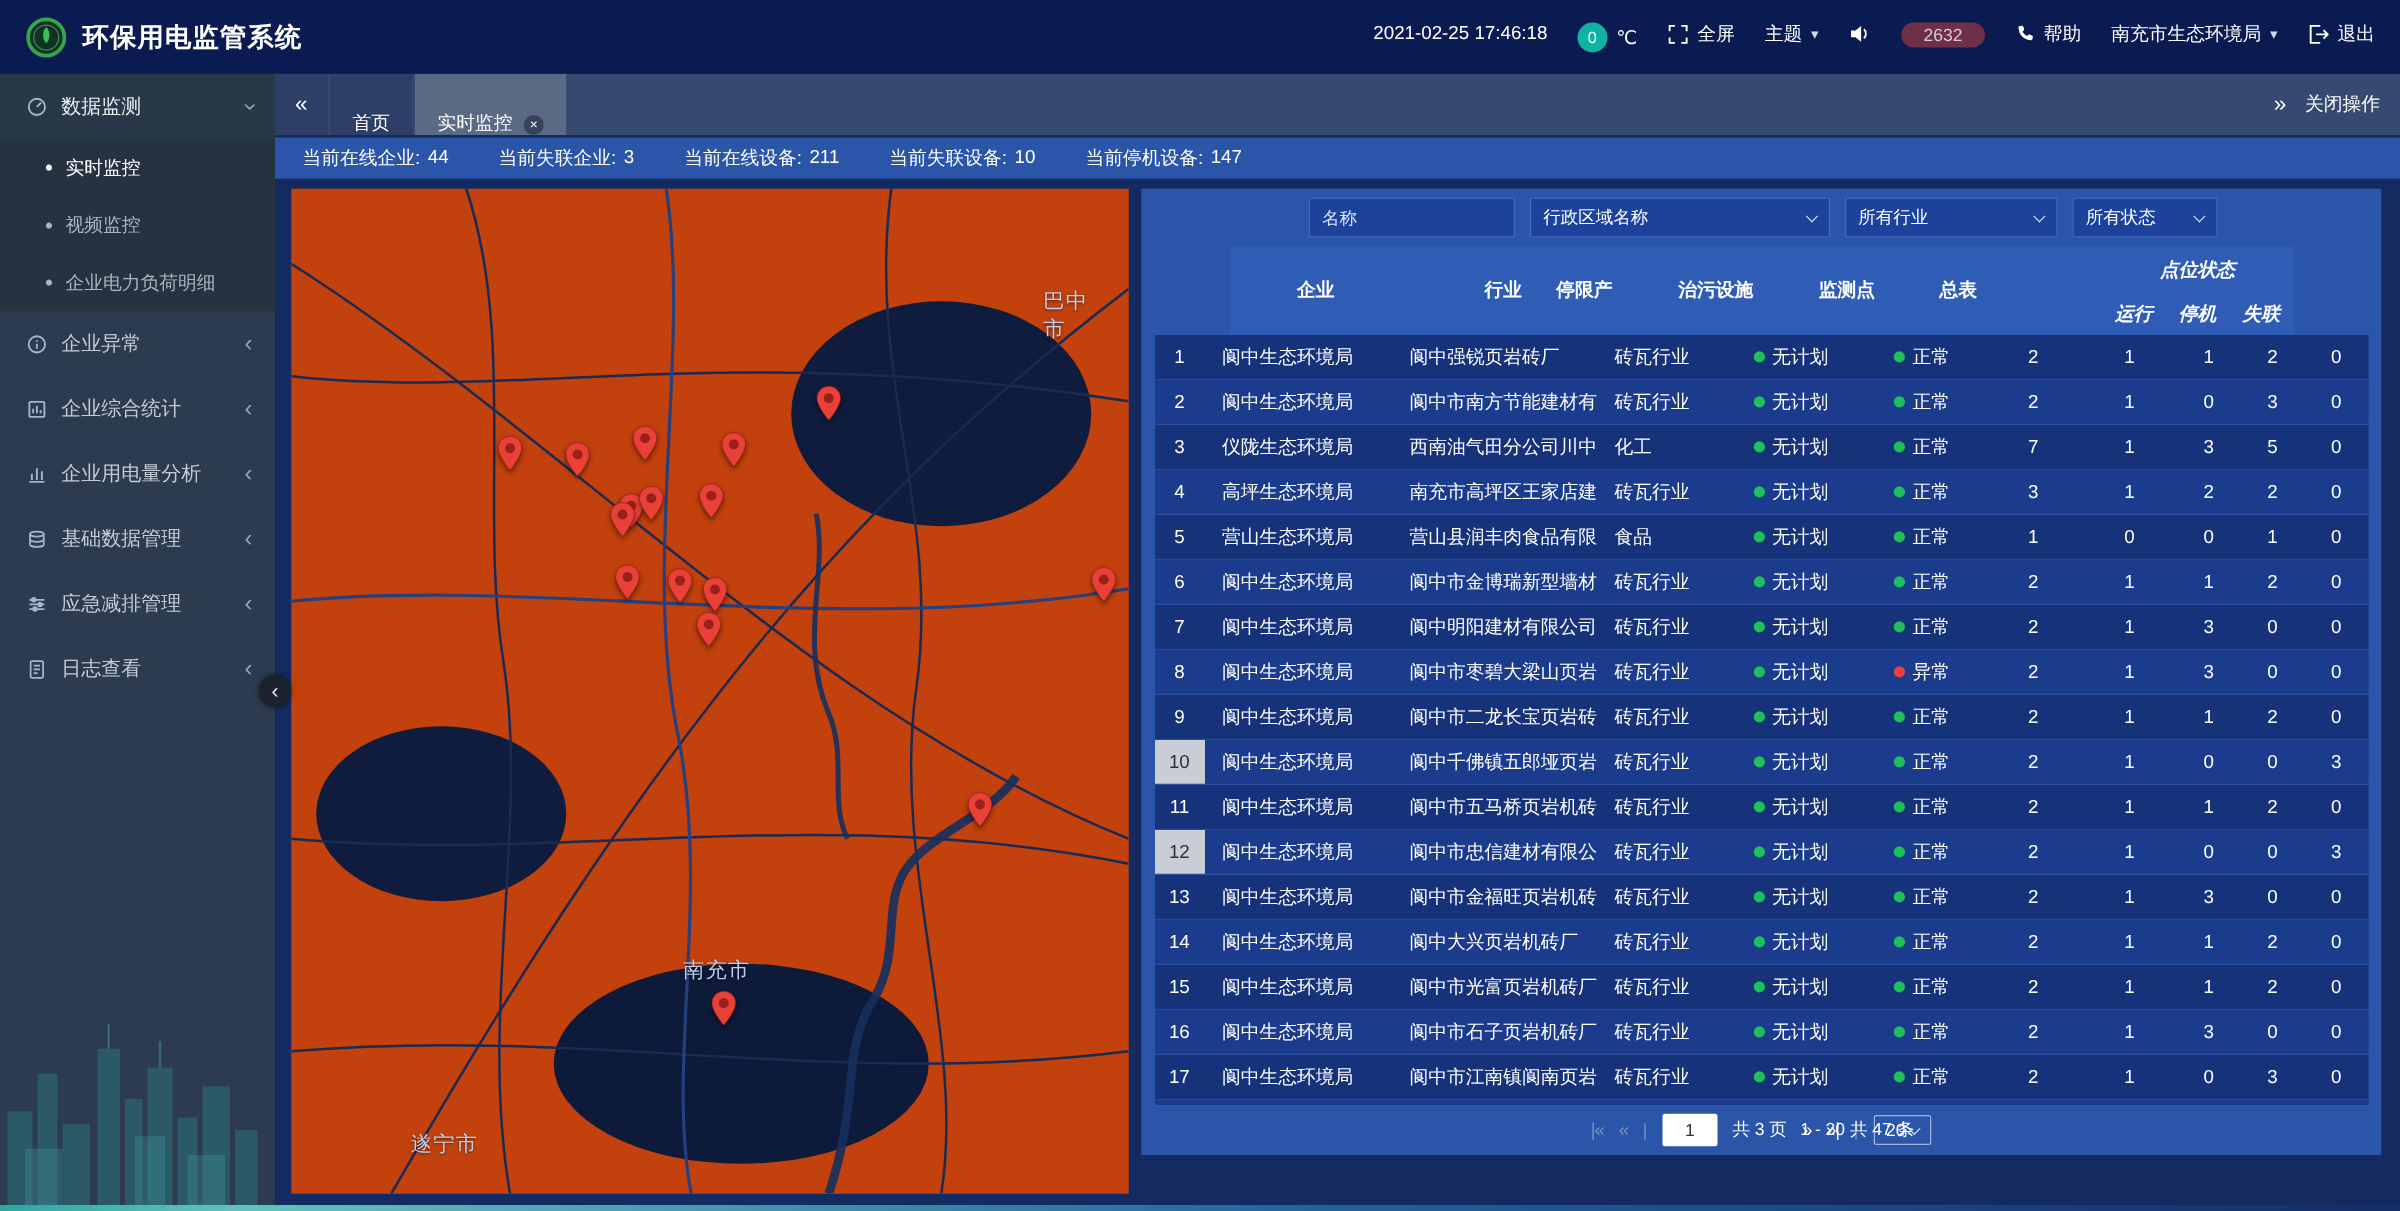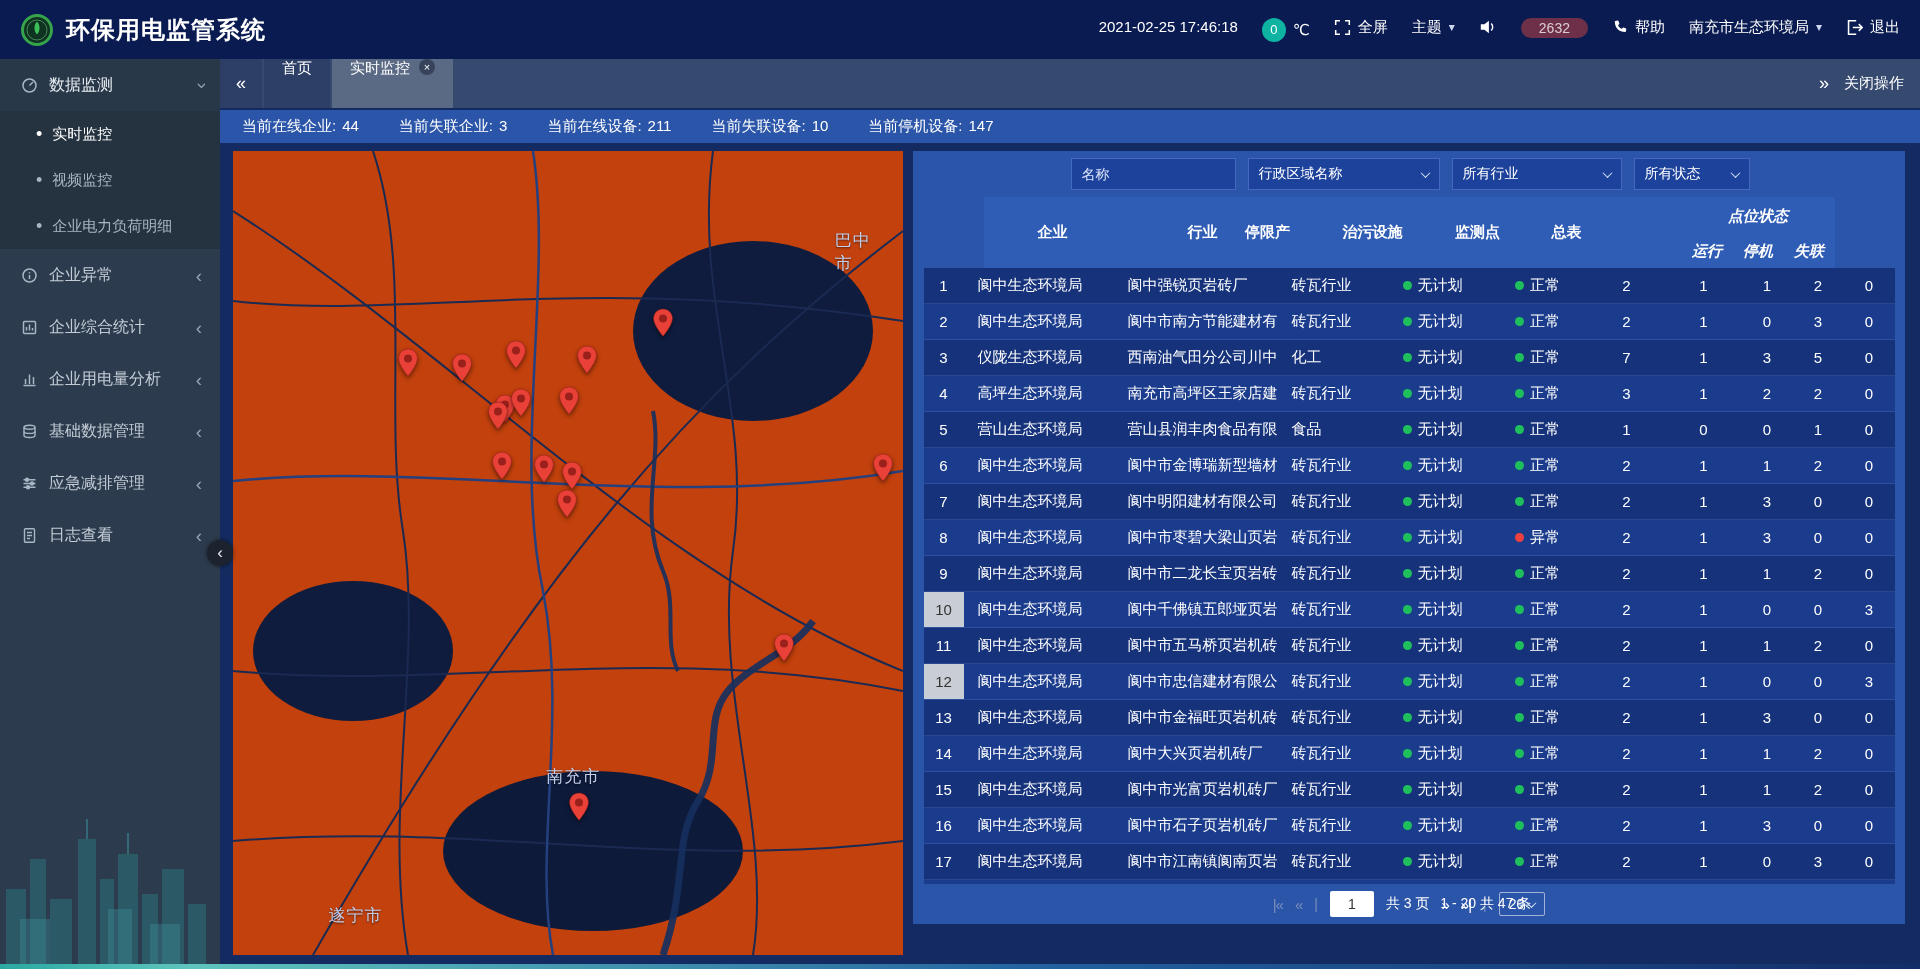--- a/index.html
+++ b/index.html
@@ -3,21 +3,21 @@
 <meta charset="utf-8">
 <style>
   * { margin:0; padding:0; box-sizing:border-box; }
   html,body { width:1920px; height:969px; overflow:hidden; background:#0f2257; }
   body { font-family:"Liberation Sans","DejaVu Sans",sans-serif; }
   .app { position:relative; width:1920px; height:969px; background:#132b60; overflow:hidden; }
 
   
   .topbar { position:absolute; top:0; left:0; right:0; height:59px; background:#0a1b52; display:flex; align-items:center; padding:0 20px; color:#fff; z-index:30; }
   .brand { display:flex; align-items:center; gap:12px; }
-  .brand-title { font-size:24px; font-weight:bold; letter-spacing:1px; }
+  .brand-title { font-size:21px; font-weight:bold; letter-spacing:1px; }
   .top-right { margin-left:auto; display:flex; align-items:flex-start; gap:24px; font-size:15px; }
   .top-item { display:flex; align-items:center; gap:7px; cursor:default; white-space:nowrap; }
   .temp-badge { width:24px; height:24px; border-radius:50%; background:#0fb3a2; display:flex; align-items:center; justify-content:center; font-size:13px; color:#fff; }
   .alarm-pill { background:rgba(231,76,60,.45); color:rgba(255,255,255,.75); border-radius:11px; padding:2px 18px; font-size:14px; }
   .caret { font-size:12px; color:#cfd9f2; }
 
   
   .sidebar { position:absolute; top:59px; left:0; bottom:0; width:220px; background:#2c3b4d; z-index:20; color:#c3ccd6; overflow:hidden; }
   .menu-item { height:52px; display:flex; align-items:center; padding:0 18px 0 20px; font-size:16px; gap:11px; cursor:pointer; }
   .menu-item.open { background:#293848; color:#e8edf2; }
@@ -27,21 +27,21 @@
   .submenu { background:#25323f; }
   .submenu-item { height:46px; display:flex; align-items:center; padding-left:36px; gap:10px; font-size:15px; color:#a9b5c1; cursor:pointer; }
   .submenu-item .bullet { font-size:18px; line-height:1; }
   .submenu-item.active { color:#ffffff; }
   .skyline { position:absolute; bottom:0; left:0; width:220px; pointer-events:none; }
 
   
   .main { position:absolute; top:59px; left:220px; right:0; bottom:0; display:flex; flex-direction:column; }
   .tabbar { height:49px; background:#36496f; display:flex; align-items:stretch; color:#fff; }
   .tab-scroll { width:42px; display:flex; align-items:center; justify-content:center; background:#2d3f66; font-size:18px; cursor:pointer; margin-right:2px; }
-  .tab { display:flex; align-items:flex-start; gap:9px; padding:0 18px; font-size:15px; background:#2d3f66; margin-right:2px; cursor:pointer; }
+  .tab { display:flex; align-items:flex-end; gap:9px; padding:0 18px; font-size:15px; background:#2d3f66; margin-right:2px; cursor:pointer; }
   .tab.active { background:#5a6a84; }
   .tab-close { width:16px; height:16px; border-radius:50%; background:rgba(10,20,40,.45); display:flex; align-items:center; justify-content:center; font-size:11px; color:#fff; }
   .tabbar-right { margin-left:auto; display:flex; align-items:center; gap:16px; padding-right:16px; font-size:15px; }
 
   .statsbar { height:33px; margin-top:2px; background:#2b55a8; display:flex; align-items:center; gap:40px; padding:0 22px; color:#fff; font-size:15px; }
   .stat { display:flex; gap:6px; white-space:nowrap; }
 
   .content { flex:1; display:flex; gap:10px; padding:8px 15px 0 13px; align-items:flex-start; }
 
   
@@ -52,21 +52,21 @@
   .collapse-btn { position:absolute; left:207px; top:540px; width:26px; height:26px; border-radius:50%; background:#1c232f; color:#e7ecf3; display:flex; align-items:center; justify-content:center; font-size:17px; z-index:40; cursor:pointer; box-shadow:0 0 4px rgba(0,0,0,.5); }
 
   
   .right-panel { flex:1; height:773px; background:#2b55a8; display:flex; flex-direction:column; overflow:hidden;align-items:center; }
   .filter-row { height:46px; display:flex; align-items:center; gap:12px; padding:0 0 0 2px; flex:none; }
   .f-input, .f-select { height:32px; background:#1d429c; border:1px solid #45<!---->68c0; color:#fff; font-size:14px; }
   .f-input { width:165px; border:1px solid #4568c0; padding:0 10px; outline:none; font-family:inherit; }
   .f-input::placeholder { color:#dbe4f8; opacity:1; }
   .f-select { display:flex; align-items:center; padding:0 10px; cursor:pointer; border:1px solid #4568c0; }
   .sel-chevron { width:7px; height:7px; border-right:1.6px solid #d7e2f8; border-bottom:1.6px solid #d7e2f8; transform:rotate(45deg) translate(-1px,-1px); margin-left:auto; }
-  .w-region { width:192px; } .w-industry { width:170px; } .w-status { width:116px; }
+  .w-region { width:240px; } .w-industry { width:170px; } .w-status { width:116px; }
 
   :root { --cols:40px 150px 1fr 100px 110px 100px 78px 76px 51px 51px 51px; }
   .thead { display:grid; grid-template-columns:var(--cols); grid-template-rows:38px 33px; background:#2f5cb4; color:#fff; font-size:15px; font-weight:600; flex:none; }
   .th { display:flex; align-items:center; justify-content:center; }
   .th.span2 { grid-row:1/3; }
   .th.tleft { justify-content:flex-start; padding-left:14px; }
   .th.group { grid-row:1; grid-column:9/12; font-style:italic; }
   .th.sub { grid-row:2; font-style:italic; font-weight:600; }
   .th.sub.s1{grid-column:9;} .th.sub.s2{grid-column:10;} .th.sub.s3{grid-column:11;}
 

